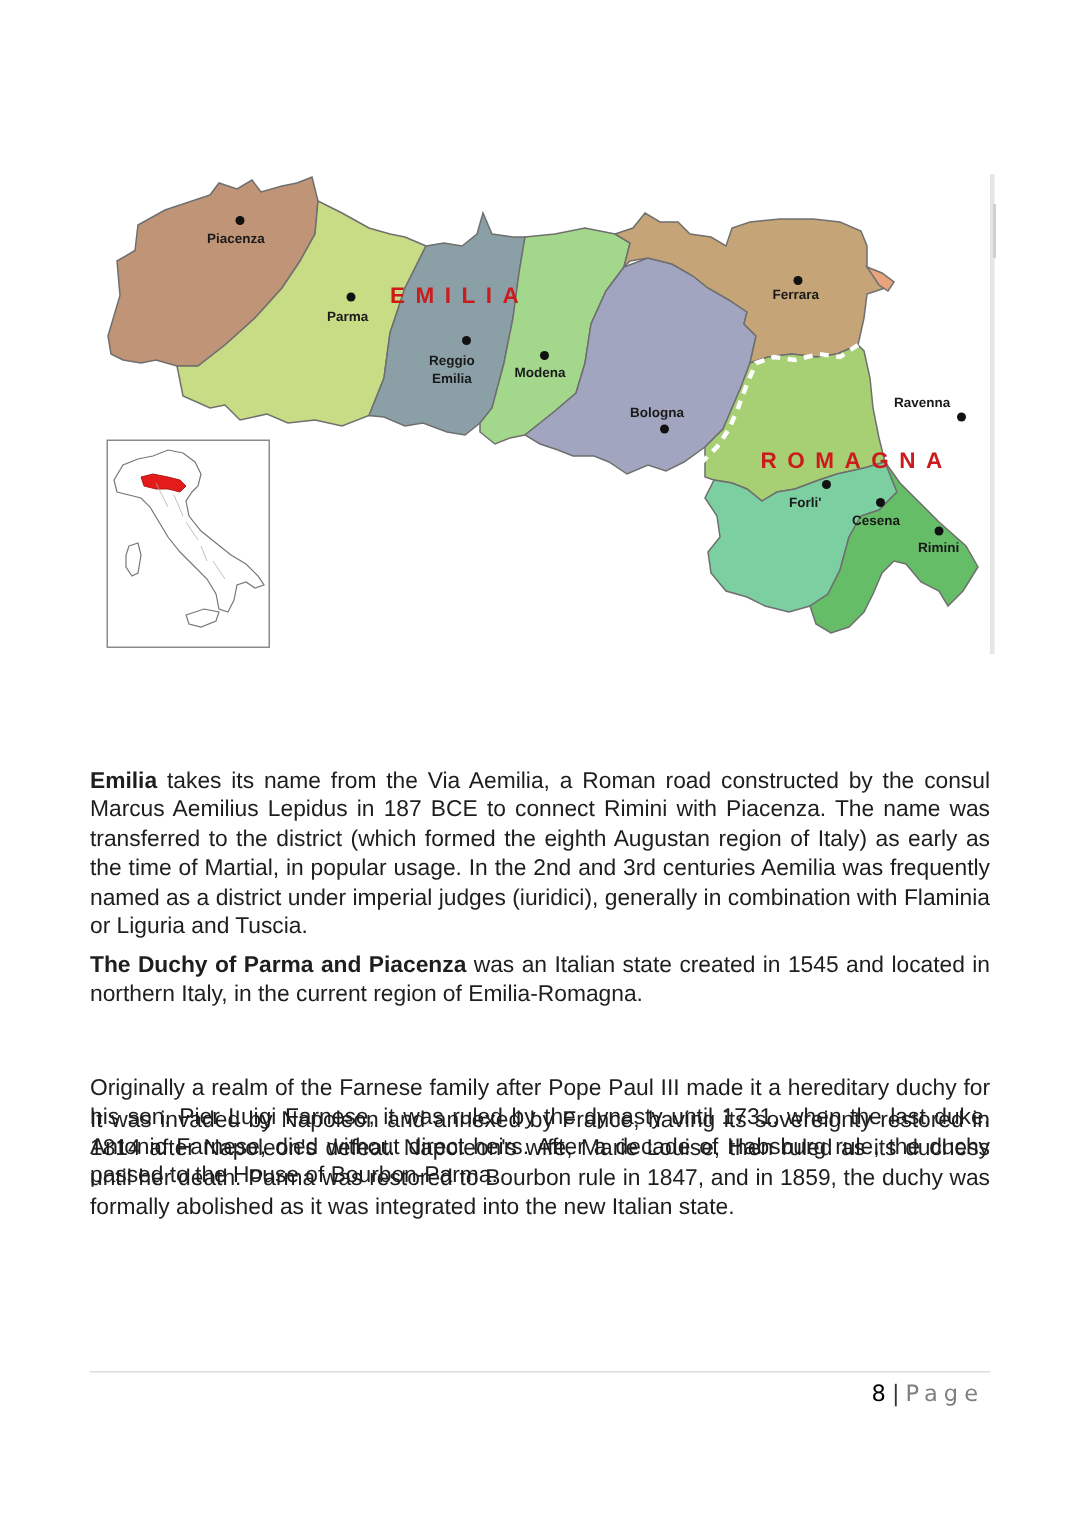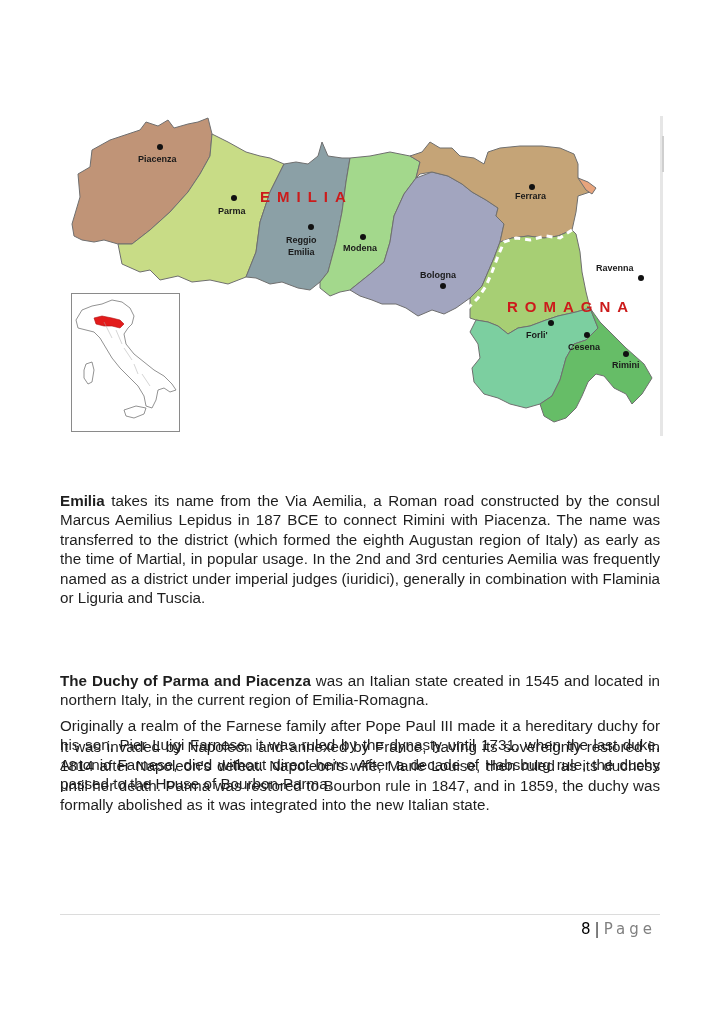--- a/index.html
+++ b/index.html
@@ -9,22 +9,22 @@
   .map-frame-right { position: absolute; left: 600px; top: 4px; width: 3px; height: 320px; background: #e6e6e6; }
   .map-scroll { position: absolute; left: 602px; top: 24px; width: 2px; height: 36px; background: #cfcfcf; }
   svg.map { position: absolute; left: 0; top: 0; width: 605px; height: 330px; overflow: visible; }
   .region { stroke: #6f6f6f; stroke-width: 1; }
   .city-dot { fill: #111; }
   .city-label { font-family: "Liberation Sans", sans-serif; font-weight: bold; font-size: 9px; fill: #1a1a1a; }
   .area-label { font-family: "Liberation Sans", sans-serif; font-weight: bold; font-size: 15px; fill: #cc1b1b; letter-spacing: 7px; }
   .inset { position: absolute; left: 71px; top: 293px; width: 107px; height: 137px; border: 1px solid #8a8a8a; background: #fff; }
   .text { position: absolute; left: 60px; width: 600px; font-size: 15.2px; line-height: 19.4px; color: #1e1e1e; text-align: justify; }
   .text b { font-weight: bold; }
-  .p1 { top: 491px; }
-  .p2 { top: 671px; }
+  .p1 { top: 511px; }
+  .p2 { top: 634px; }
   .p3 { top: 716px; }
   .p4 { top: 737px; }
   .footer-rule { position: absolute; left: 60px; top: 914px; width: 600px; height: 1px; background: #dcdcdc; }
   .footer { position: absolute; right: 66px; top: 920px; font-family: "DejaVu Sans", sans-serif; font-size: 15px; color: #000; }
   .footer .sep { color: #333; margin: 0 4px; }
   .footer .pg { color: #808080; letter-spacing: 4px; }
 </style>
 </head>
 <body>
 

